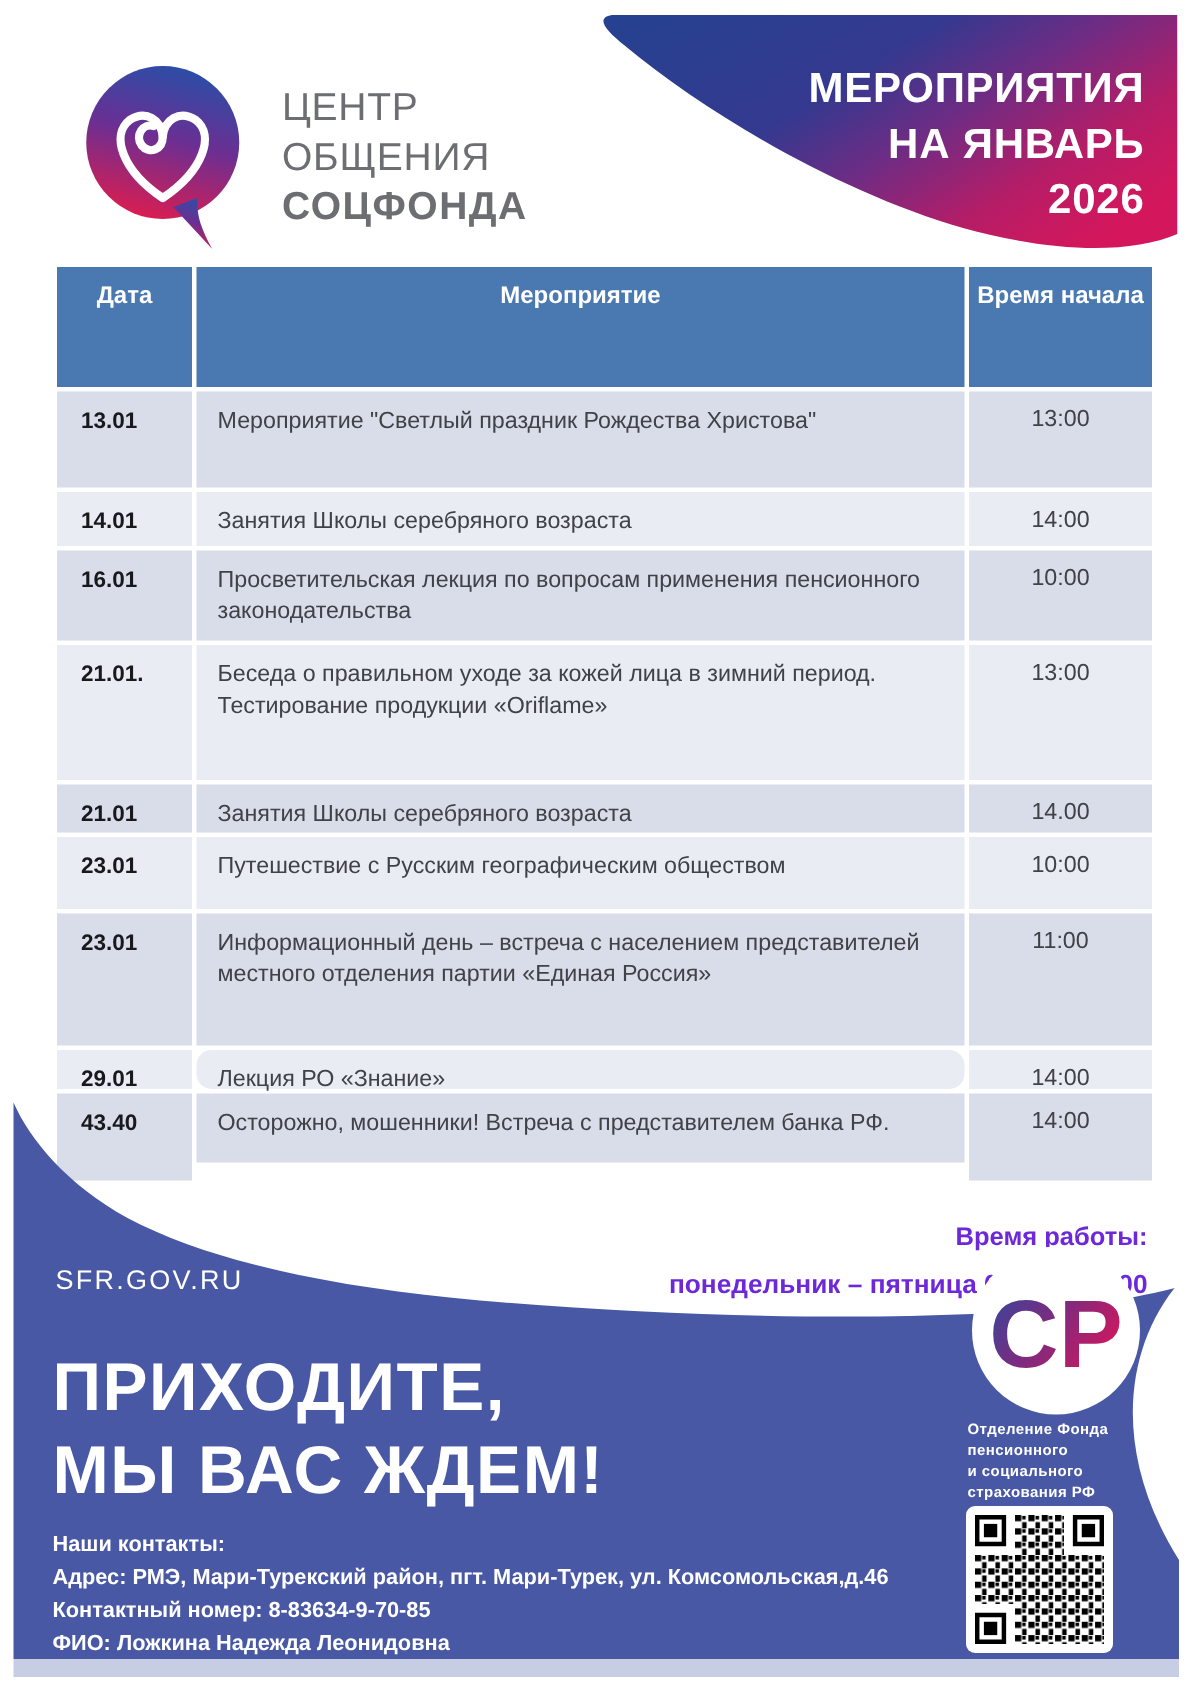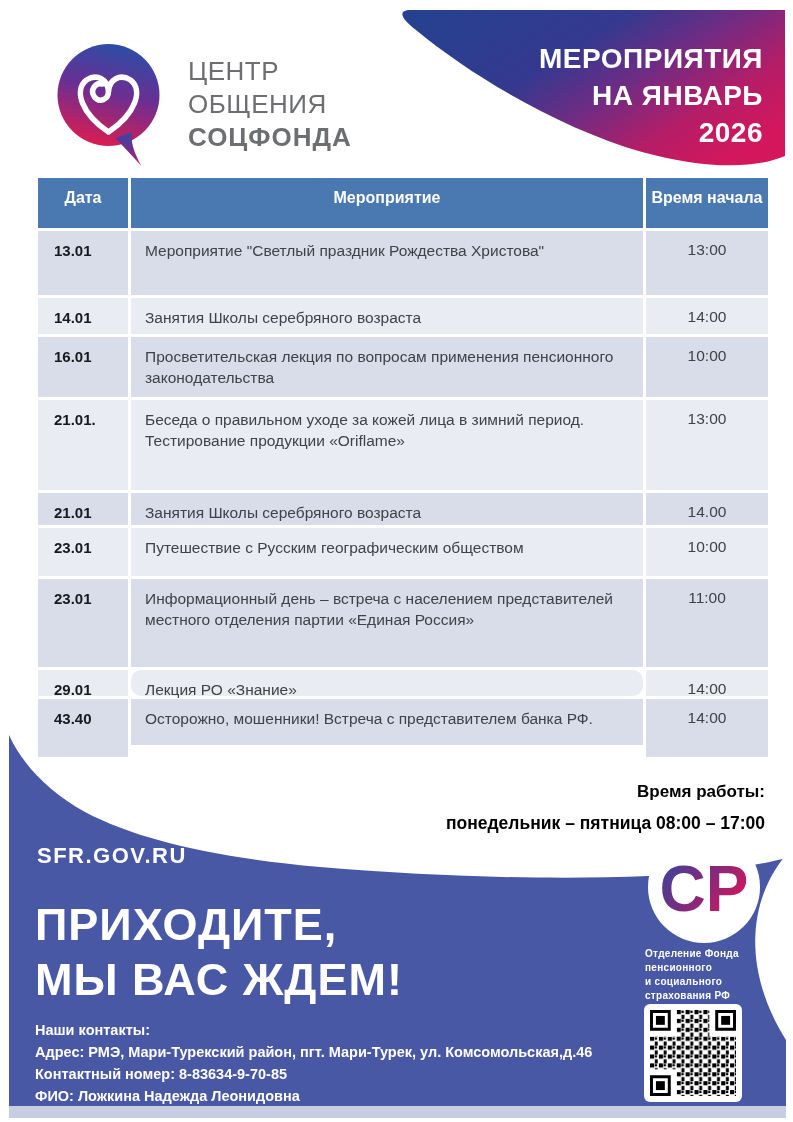--- a/index.html
+++ b/index.html
@@ -14,37 +14,37 @@
 
   
   .banner-svg{position:absolute;left:390px;top:10px;width:395px;height:162px;}
   .banner-text{position:absolute;right:30px;top:40px;text-align:right;color:#fff;
                font-weight:bold;font-size:28px;line-height:37px;letter-spacing:.5px;}
 
   
   .tbl{position:absolute;left:38px;top:178px;display:grid;
        grid-template-columns:90px 512px 122px;gap:3px;}
   .hcell{background:#4a79b2;color:#fff;font-weight:bold;font-size:16px;
-         text-align:center;padding-top:9px;height:50px;box-sizing:border-box;line-height:21px;}
+         text-align:center;padding-top:9px;height:80px;box-sizing:border-box;line-height:21px;}
   .cell{box-sizing:border-box;font-size:15.5px;color:#3f4247;}
   .cell.dark{background:#d9dce9;}
   .cell.light{background:#eaecf4;}
   .c-date{font-weight:bold;color:#17191d;font-size:15px;padding:11px 0 0 16px;}
   .c-event{padding:9px 14px 0 14px;line-height:21px;}
   .c-time{text-align:center;padding-top:10px;}
 
   
-  .hours{position:absolute;right:28px;top:782px;text-align:right;color:#000000;font-weight:bold;}
+  .hours{position:absolute;right:28px;top:815px;text-align:right;color:#6d28d9;font-weight:bold;}
   .hours .h1{font-size:17px;}
   .hours .h2{font-size:17.5px;margin-top:11px;}
 
   
   .bottom-svg{position:absolute;left:0;top:715px;width:793px;height:407px;}
-  .sfr-link{position:absolute;left:37px;top:843px;color:#fff;font-weight:bold;
-            font-size:22px;letter-spacing:1.5px;}
+  .sfr-link{position:absolute;left:37px;top:843px;color:#fff;font-weight:normal;
+            font-size:18px;letter-spacing:1.5px;}
   .cta{position:absolute;left:35px;top:897px;color:#fff;font-weight:bold;
        font-size:45px;line-height:55px;letter-spacing:1px;}
   .contacts{position:absolute;left:35px;top:1019px;color:#fff;font-weight:bold;
             font-size:14.5px;line-height:22px;}
   .branch{position:absolute;left:645px;top:947px;width:130px;color:#fff;font-weight:bold;
           font-size:10px;line-height:14px;letter-spacing:.3px;white-space:pre-line;}
   .qr{position:absolute;left:644px;top:1004px;width:98px;height:98px;background:#fff;
       border-radius:6px;display:flex;align-items:center;justify-content:center;}
   .qr svg{width:86px;height:86px;}
 </style>

